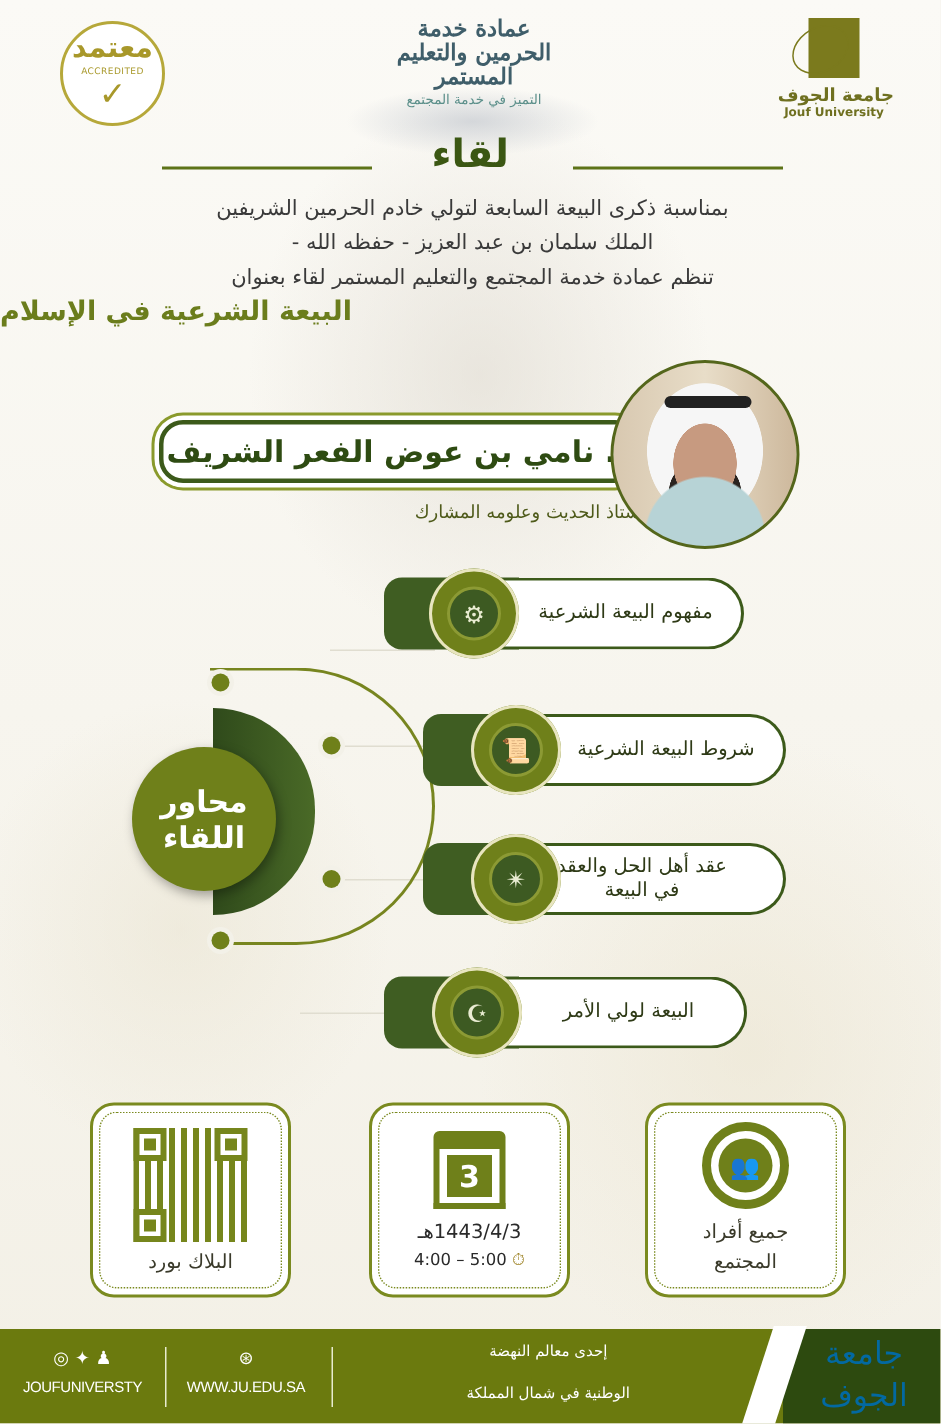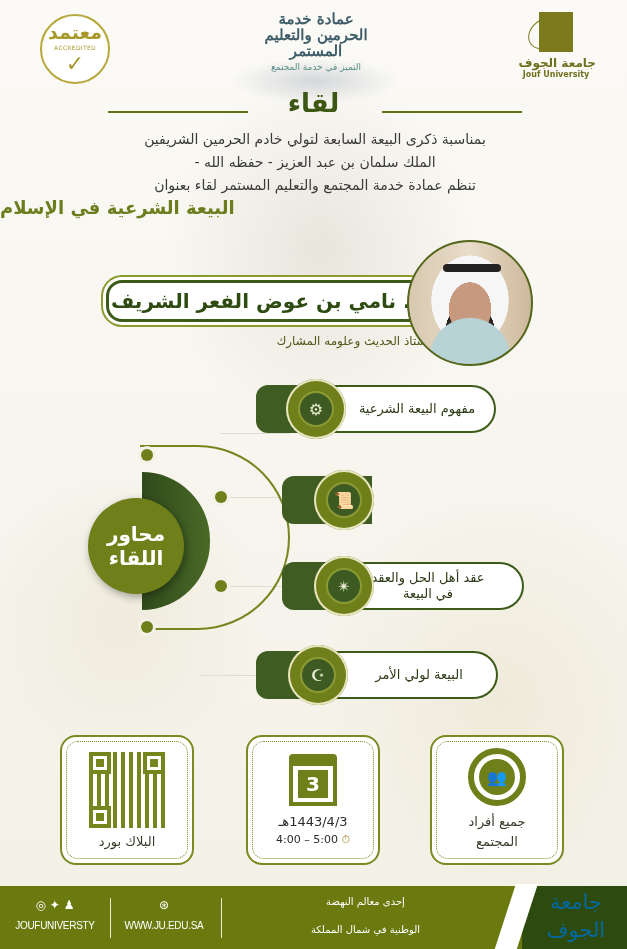--- a/index.html
+++ b/index.html
@@ -299,20 +299,23 @@
   <div class="pill" style="left:60px;width:180px;padding-left:24px;">
     <span>مفهوم البيعة الشرعية</span>
   </div>
   <div class="badge" style="left:30px;">
     <div class="inner">⚙</div>
   </div>
 </div>
 
 <div class="abs topic" style="left:282px;top:476px;width:242px;">
   <div class="tab"></div>
+  <div class="pill" style="left:62px;width:180px;padding-left:22px;">
+    <span>شروط البيعة الشرعية</span>
+  </div>
   <div class="badge" style="left:32px;">
     <div class="inner">📜</div>
   </div>
 </div>
 
 <div class="abs topic" style="left:282px;top:562px;width:242px;">
   <div class="tab"></div>
   <div class="pill" style="left:62px;width:180px;padding-left:24px;justify-content:flex-end;">
     <span style="display:block;max-width:120px;">عقد أهل الحل والعقد في البيعة</span>
   </div>

